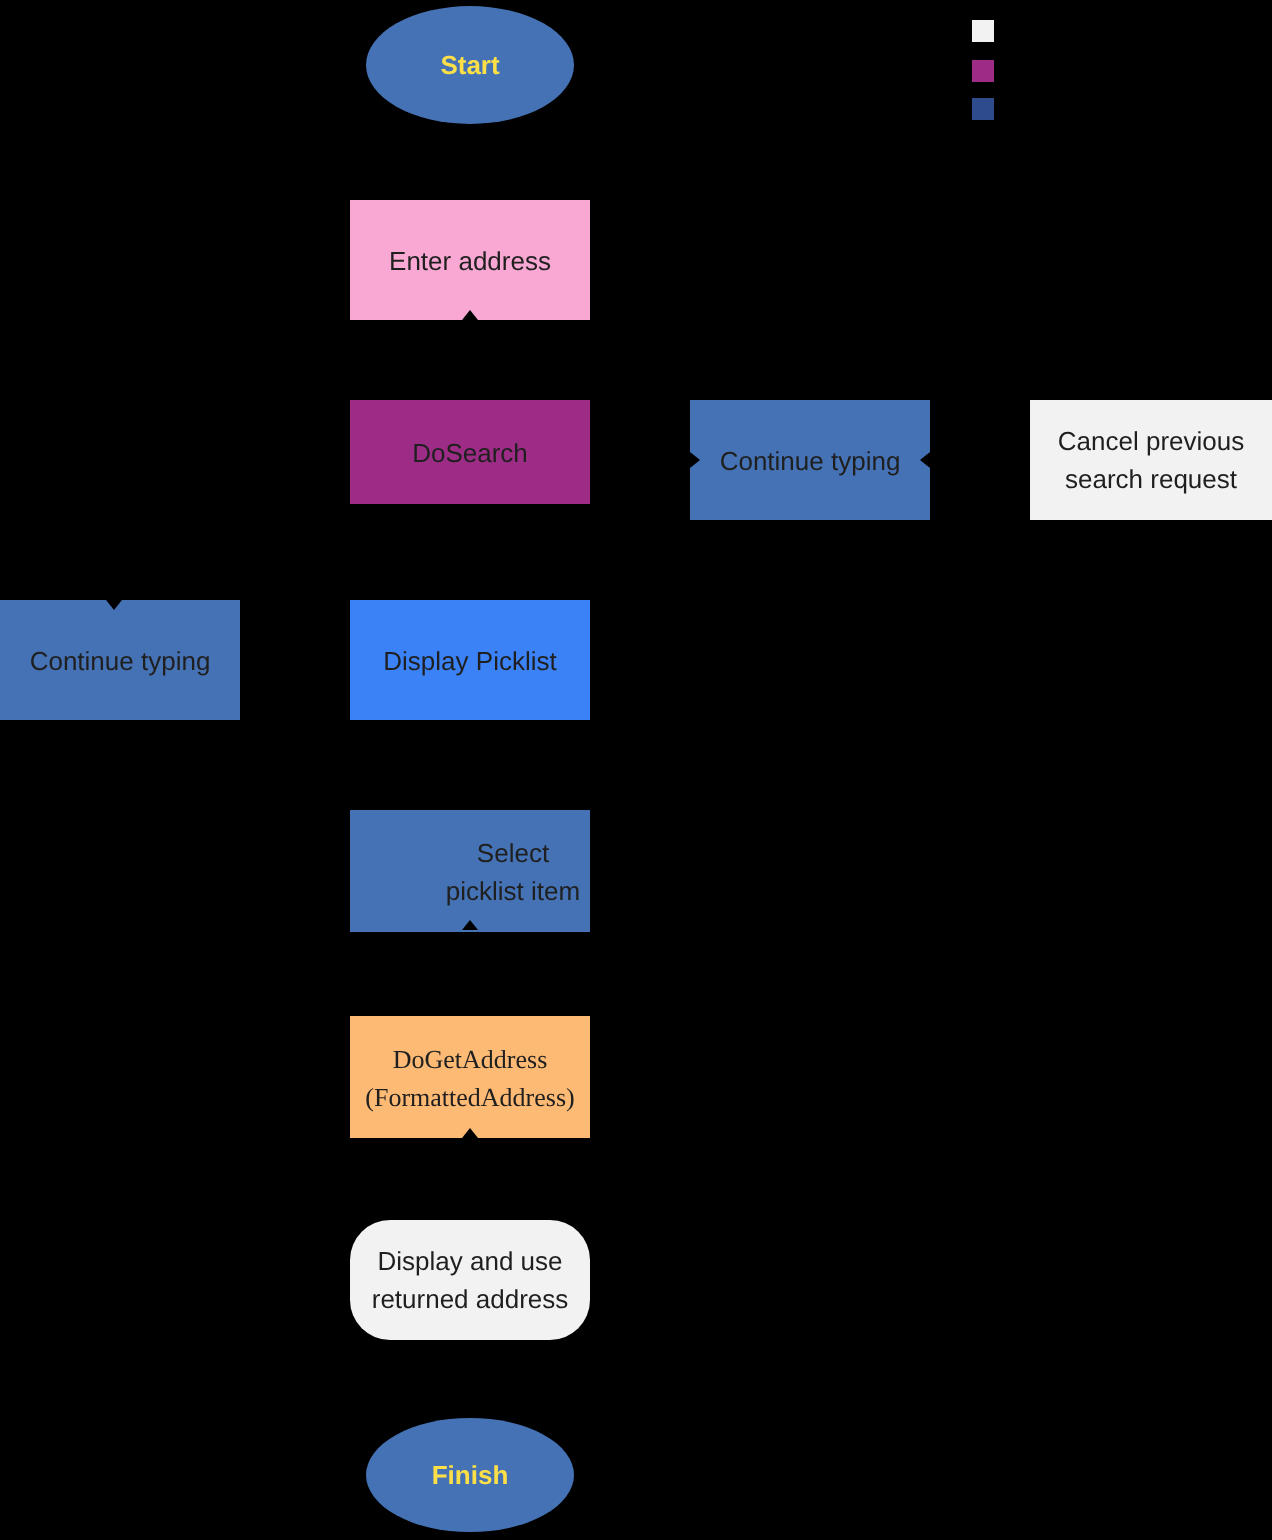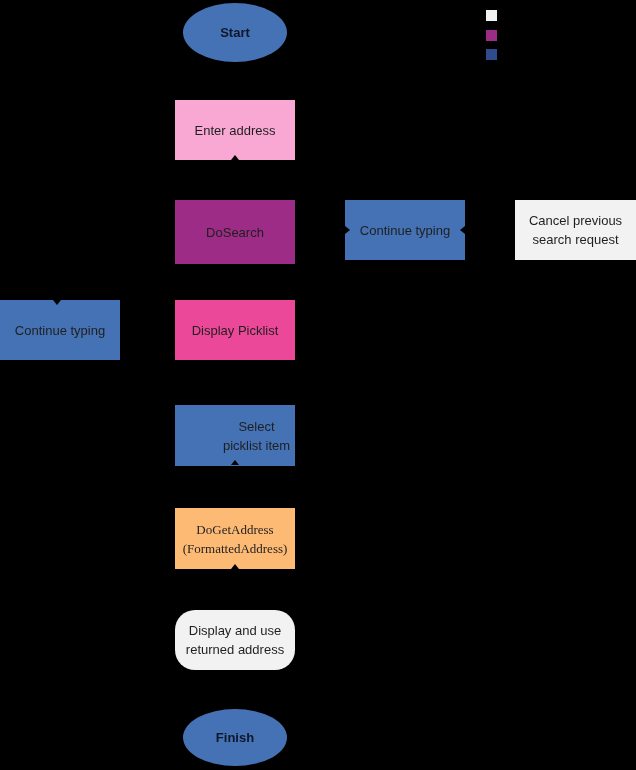--- a/index.html
+++ b/index.html
@@ -13,25 +13,25 @@
   .node{
     position:absolute;
     display:flex;align-items:center;justify-content:center;
     text-align:center;
     font-size:13px;line-height:19px;
     color:#1f1f1f;
     white-space:pre-line;
     box-sizing:border-box;
     padding:2px;
   }
-  .ellipse{border-radius:50%;color:#0f172a;font-weight:bold;}
+  .ellipse{border-radius:50%;color:#fde047;font-weight:bold;}
   
   .pos-start{left:183px;top:3px;width:104px;height:59px;}
   .pos-enter-address{left:175px;top:100px;width:120px;height:60px;}
-  .pos-do-search{left:175px;top:200px;width:120px;height:64px;}
+  .pos-do-search{left:175px;top:200px;width:120px;height:52px;}
   .pos-continue-right{left:345px;top:200px;width:120px;height:60px;}
   .pos-cancel{left:515px;top:200px;width:121px;height:60px;}
   .pos-continue-left{left:0;top:300px;width:120px;height:60px;}
   .pos-display-picklist{left:175px;top:300px;width:120px;height:60px;}
   .pos-select{left:175px;top:405px;width:120px;height:61px;padding-left:45px;}
   .pos-doget{left:175px;top:508px;width:120px;height:61px;}
   .pos-display-use{left:175px;top:610px;width:120px;height:60px;}
   .pos-finish{left:183px;top:709px;width:104px;height:57px;}
   
   .legend-swatch{position:absolute;left:486px;width:11px;height:11px;}
@@ -66,21 +66,21 @@
 
   <div class="node pos-do-search" style="background: rgb(156, 44, 133);">DoSearch</div>
 
   <div class="node pos-continue-right" style="background: rgb(68, 114, 180);">Continue typing</div>
 
   <div class="node pos-cancel" style="background: rgb(242, 242, 242);">Cancel previous
 search request</div>
 
   <div class="node pos-continue-left" style="background: rgb(68, 114, 180);">Continue typing</div>
 
-  <div class="node pos-display-picklist" style="background: #ec4899;">Display Picklist</div>
+  <div class="node pos-display-picklist" style="background: #3b82f6;">Display Picklist</div>
 
   <div class="node pos-select" style="background: rgb(68, 114, 180);">Select picklist item</div>
 
   <div class="node pos-doget" style="background: #fdba74; font-family: Liberation Serif, serif;">DoGetAddress
 (FormattedAddress)</div>
 
   <div class="node pos-display-use" style="background: rgb(242, 242, 242); border-radius: 20px;">Display and use
 returned address</div>
 
   <div class="node ellipse pos-finish" style="background: rgb(68, 114, 180);">Finish</div>

